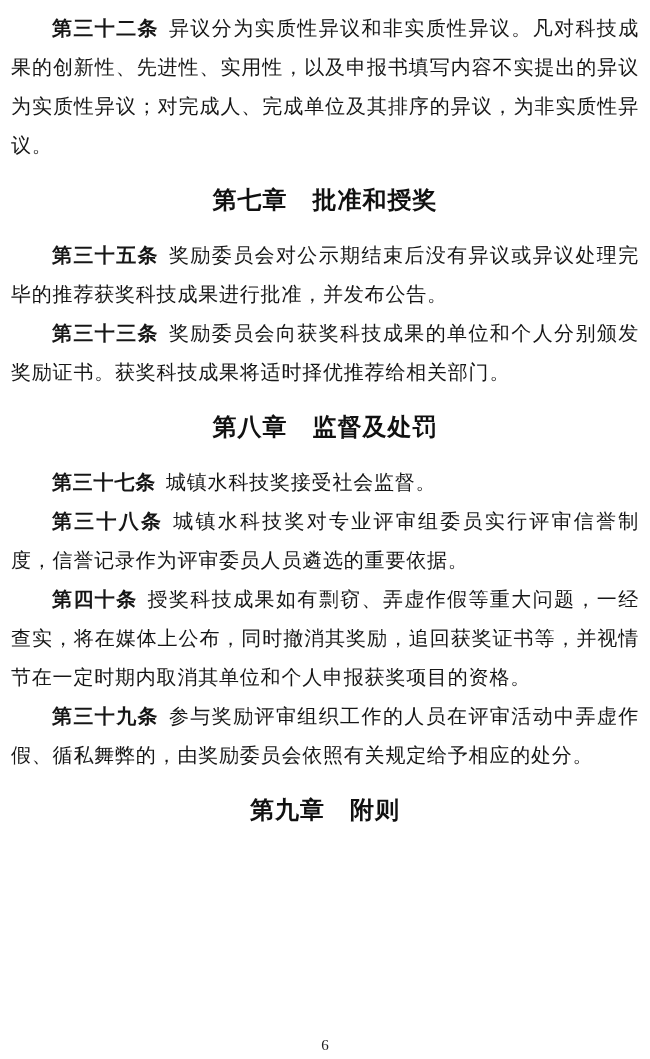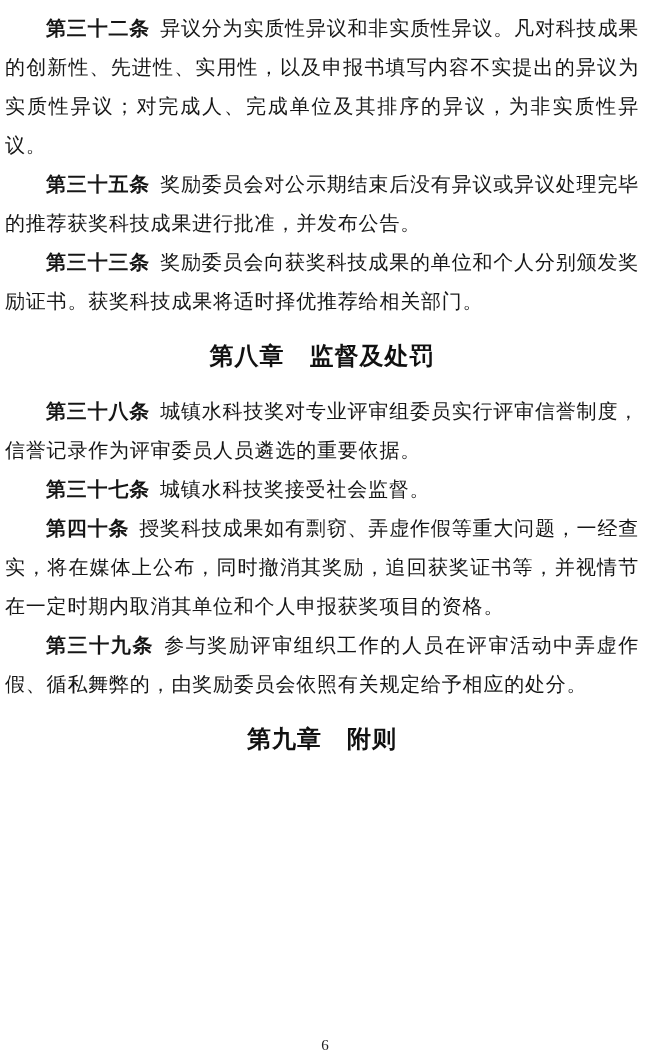--- a/index.html
+++ b/index.html
@@ -6,21 +6,21 @@
     margin: 0;
     padding: 0;
     background: #ffffff;
   }
   .page {
     position: relative;
     width: 650px;
     height: 1059px;
     box-sizing: border-box;
     background: #ffffff;
-    padding: 9px 11px 0 5px;
+    padding: 9px 11px 0 11px;
     overflow: hidden;
     font-family: "Liberation Serif", "DejaVu Serif", serif;
     color: #161616;
   }
   .para {
     margin: 0;
     font-size: 20px;
     line-height: 39px;
     letter-spacing: 0.8px;
     text-align: justify;
@@ -55,30 +55,31 @@
 </style>
 </head>
 <body>
 
 <div class="page">
 
   <p class="para"><span class="article-label">第三十二条</span><span>异议分为实质性异议和非实质性异议。凡对科技成果的创新性、先进性、实用性，以及申报书填写内容不实提出的异议为实质性异议；对完成人、完成单位及其排序的异议，为非实质性异议。</span></p>
 
 
 
+  <h2 class="chapter">第七章　批准和授奖</h2>
 
   <p class="para"><span class="article-label">第三十五条</span><span>奖励委员会对公示期结束后没有异议或异议处理完毕的推荐获奖科技成果进行批准，并发布公告。</span></p>
 
   <p class="para"><span class="article-label">第三十三条</span><span>奖励委员会向获奖科技成果的单位和个人分别颁发奖励证书。获奖科技成果将适时择优推荐给相关部门。</span></p>
 
   <h2 class="chapter">第八章　监督及处罚</h2>
 
+  <p class="para"><span class="article-label">第三十七条</span><span>城镇水科技奖接受社会监督。</span></p>
+
   <p class="para"><span class="article-label">第三十八条</span><span>城镇水科技奖对专业评审组委员实行评审信誉制度，信誉记录作为评审委员人员遴选的重要依据。</span></p>
-
-  <p class="para"><span class="article-label">第三十七条</span><span>城镇水科技奖接受社会监督。</span></p>
 
   <p class="para"><span class="article-label">第四十条</span><span>授奖科技成果如有剽窃、弄虚作假等重大问题，一经查实，将在媒体上公布，同时撤消其奖励，追回获奖证书等，并视情节在一定时期内取消其单位和个人申报获奖项目的资格。</span></p>
 
   <p class="para"><span class="article-label">第三十九条</span><span>参与奖励评审组织工作的人员在评审活动中弄虚作假、循私舞弊的，由奖励委员会依照有关规定给予相应的处分。</span></p>
 
   <h2 class="chapter">第九章　附则</h2>
 
 
   <div class="page-number">6</div>
 

